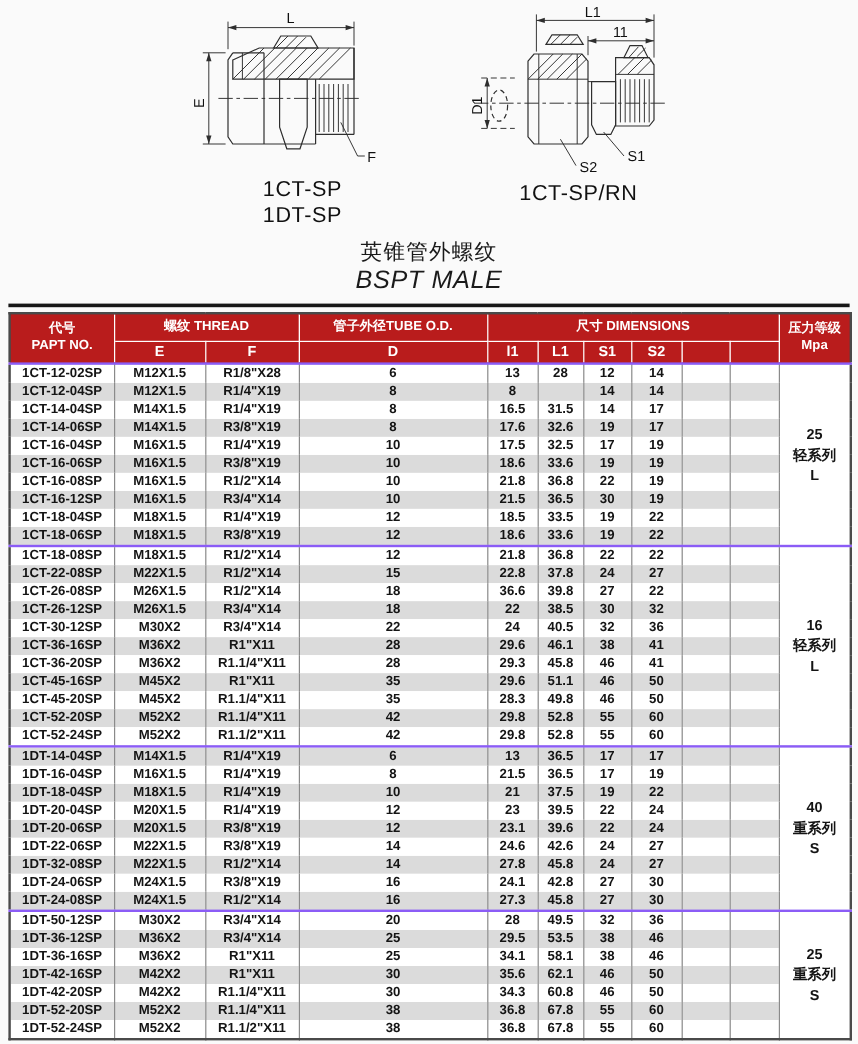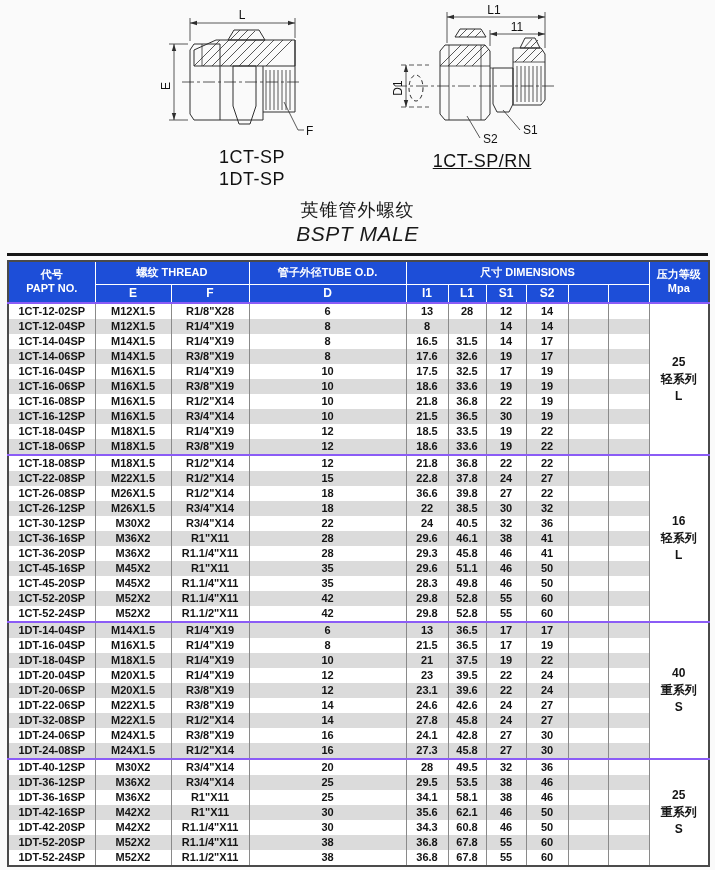--- a/index.html
+++ b/index.html
@@ -24,21 +24,21 @@
   .title-cn{font-size:18px;line-height:23px;letter-spacing:1px;}
   .title-en{font-size:21px;line-height:24px;letter-spacing:0.5px;font-style:italic;}
 
   .table-wrap{left:7px;top:253px;width:701px;}
   .top-rule{height:3px;background:#171717;margin-bottom:4px;}
   table{
     border-collapse:collapse;table-layout:fixed;width:701px;
     border:2px solid #4a4a4a;
   }
   thead th{
-    background:#1d4ed8;color:#ffffff;border:1px solid #ffffff;
+    background:#b91c1c;color:#ffffff;border:1px solid #ffffff;
     font-size:11px;font-weight:bold;padding:0;line-height:1.25;
     vertical-align:middle;text-align:center;
   }
   thead tr.h1 th{height:22px;}
   thead tr.h2 th{height:17px;font-size:12px;}
   tbody{border-top:2px solid #8b5cf6;}
   td{
     border-left:1px solid #8a8a8a;border-right:1px solid #8a8a8a;
     text-align:center;vertical-align:middle;
     font-size:11px;font-weight:bold;color:#141414;
@@ -179,21 +179,21 @@
     <polygon class="arrow" points="13,103 10.8,96 15.2,96"></polygon>
     <text x="9" y="84" text-anchor="middle" transform="rotate(-90 9 84)">D1</text>
 
     <line x1="74" y1="112" x2="87" y2="134" class="thin"></line>
     <text x="90" y="139">S2</text>
 
     <line x1="110" y1="106" x2="127" y2="126" class="thin"></line>
     <text x="130" y="130">S1</text>
   </svg>
 </div>
-<div class="abs caption" style="left:393px;top:150px;width:178px;text-decoration:underline;">
+<div class="abs caption" style="left:393px;top:150px;width:178px;">
   <div>1CT-SP/RN</div>
 </div>
 
 <div class="abs title-block">
   <div class="title-cn">英锥管外螺纹</div>
   <div class="title-en">BSPT MALE</div>
 </div>
 
 <div class="abs table-wrap">
   <div class="top-rule"></div>
@@ -613,21 +613,21 @@
           <td>27.3</td>
           <td>45.8</td>
           <td>27</td>
           <td>30</td>
           <td></td>
           <td></td>
         </tr>
       </tbody>
       <tbody>
         <tr>
-          <td>1DT-40-12SP</td>
+          <td>1DT-50-12SP</td>
           <td>M30X2</td>
           <td>R3/4"X14</td>
           <td>20</td>
           <td>28</td>
           <td>49.5</td>
           <td>32</td>
           <td>36</td>
           <td></td>
           <td></td>
           <td rowspan="7" class="pressure">

